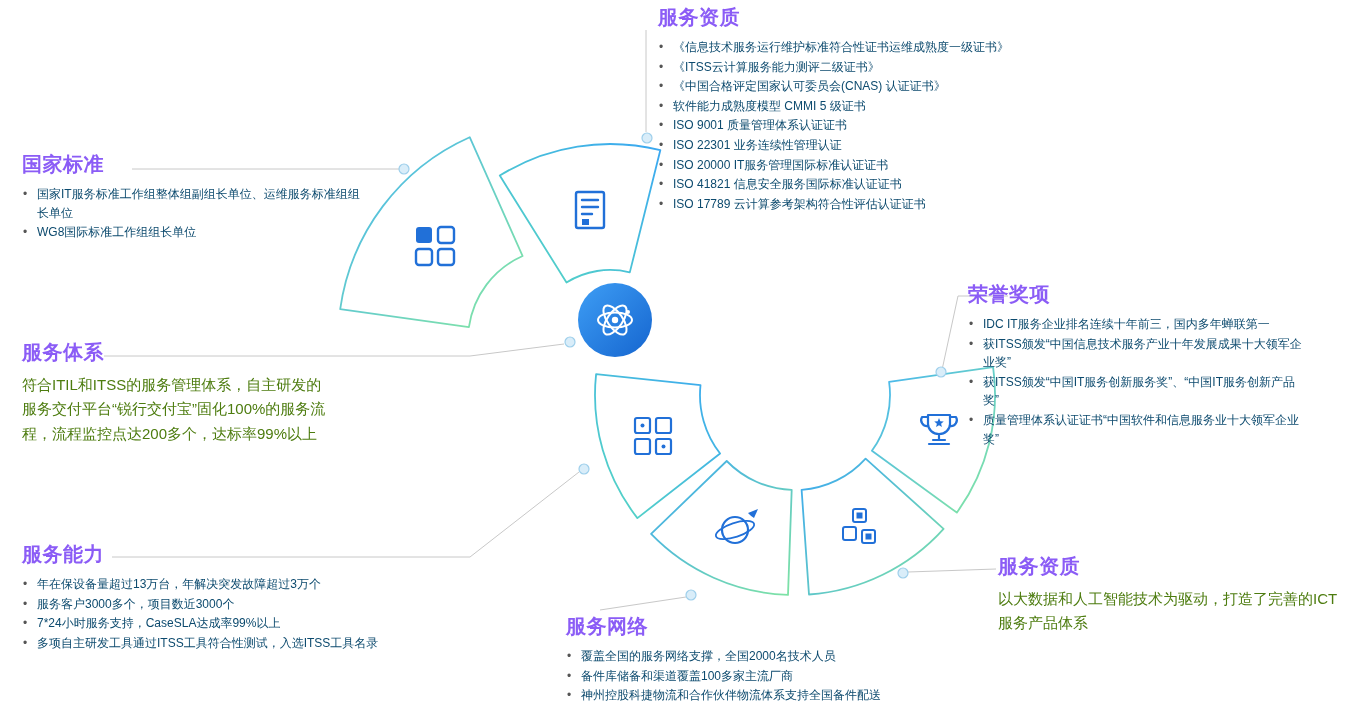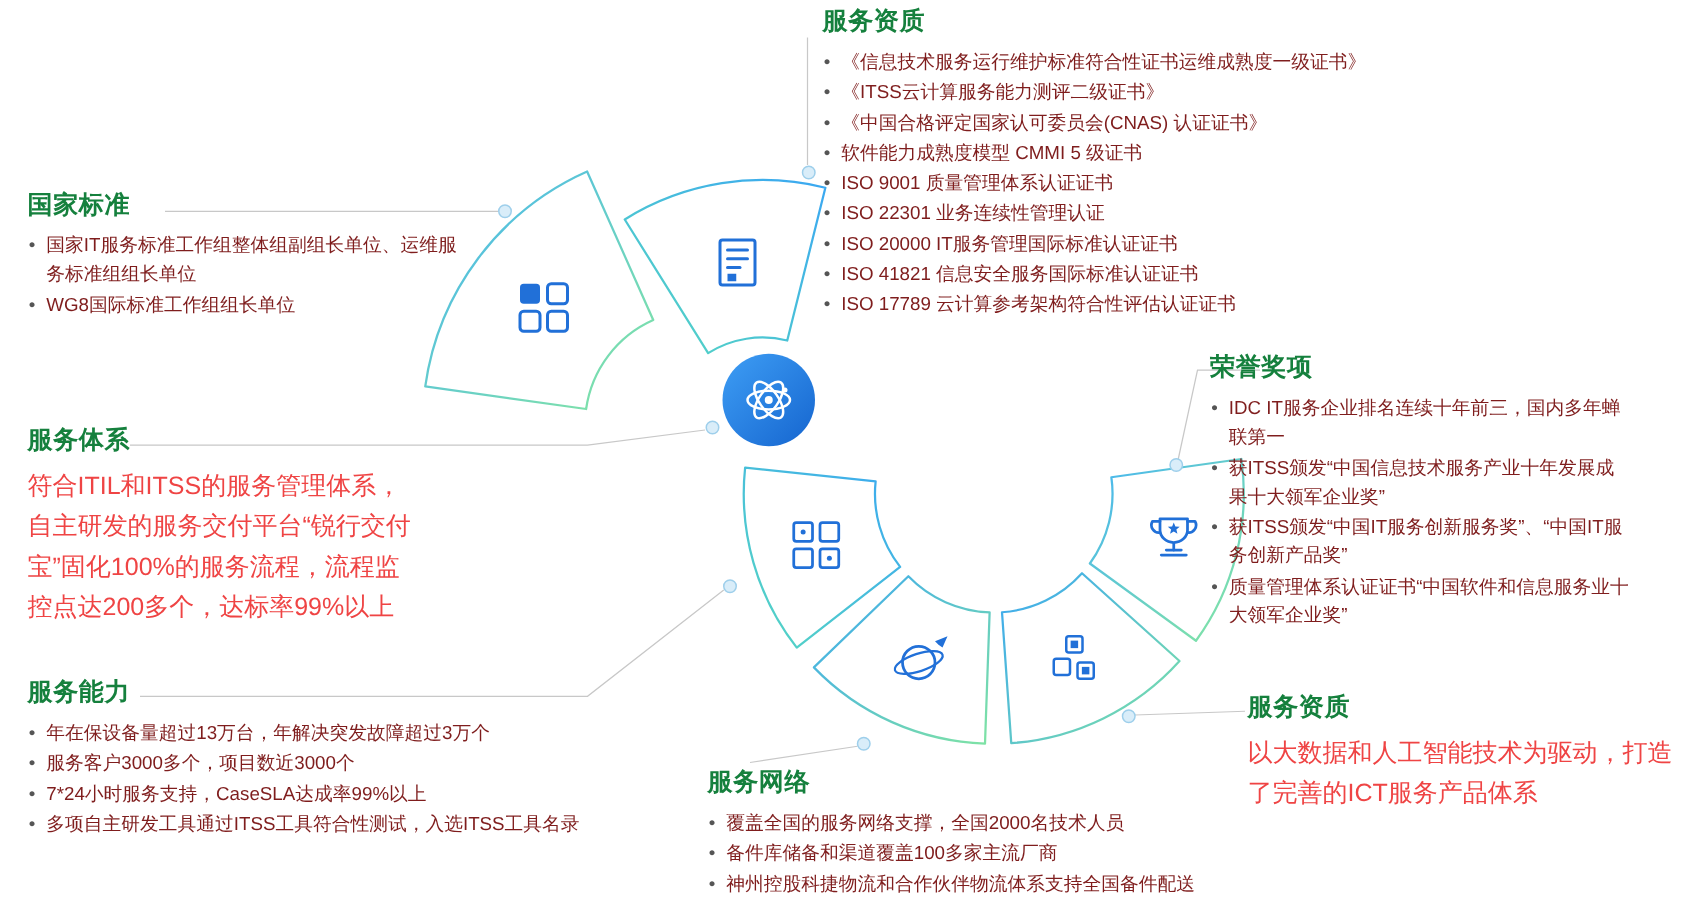--- a/index.html
+++ b/index.html
@@ -6,32 +6,32 @@
   html,body{background:#fff}
   body{
     width:1352px;height:721px;overflow:hidden;
     font-family:"Liberation Sans","DejaVu Sans",sans-serif;
     color:#333;
   }
   .canvas{position:relative;width:1352px;height:721px;background:#fff}
   .diagram{position:absolute;left:0;top:0;width:1352px;height:721px}
   .block{position:absolute}
   .block h2{
-    font-size:20px;font-weight:700;color:#15803d;
+    font-size:20px;font-weight:700;color:#8b5cf6;
     margin:0 0 9px 0;letter-spacing:.5px;line-height:1.2;
   }
   .items{list-style:none}
   .items li{
     position:relative;padding-left:15px;
-    font-size:15px;line-height:1.55;color:#7f1d1d;margin-bottom:1px;
+    font-size:12px;line-height:1.55;color:#0c4a6e;margin-bottom:1px;
   }
   .items li::before{
     content:"\2022";position:absolute;left:1px;top:0;color:#555;
   }
-  .body-text{font-size:20px;line-height:1.62;color:#ef4444}
+  .body-text{font-size:15px;line-height:1.62;color:#4d7c0f}
   
   .sec-nat   {left:22px;  top:152px; width:345px}
   .sec-qual  {left:658px; top:5px;   width:495px}
   .sec-sys   {left:22px;  top:340px; width:308px}
   .sec-cap   {left:22px;  top:542px; width:495px}
   .sec-net   {left:566px; top:614px; width:440px}
   .sec-honor {left:968px;top:282px; width:335px}
   .sec-prod  {left:998px; top:554px; width:340px}
 </style>
 </head>

